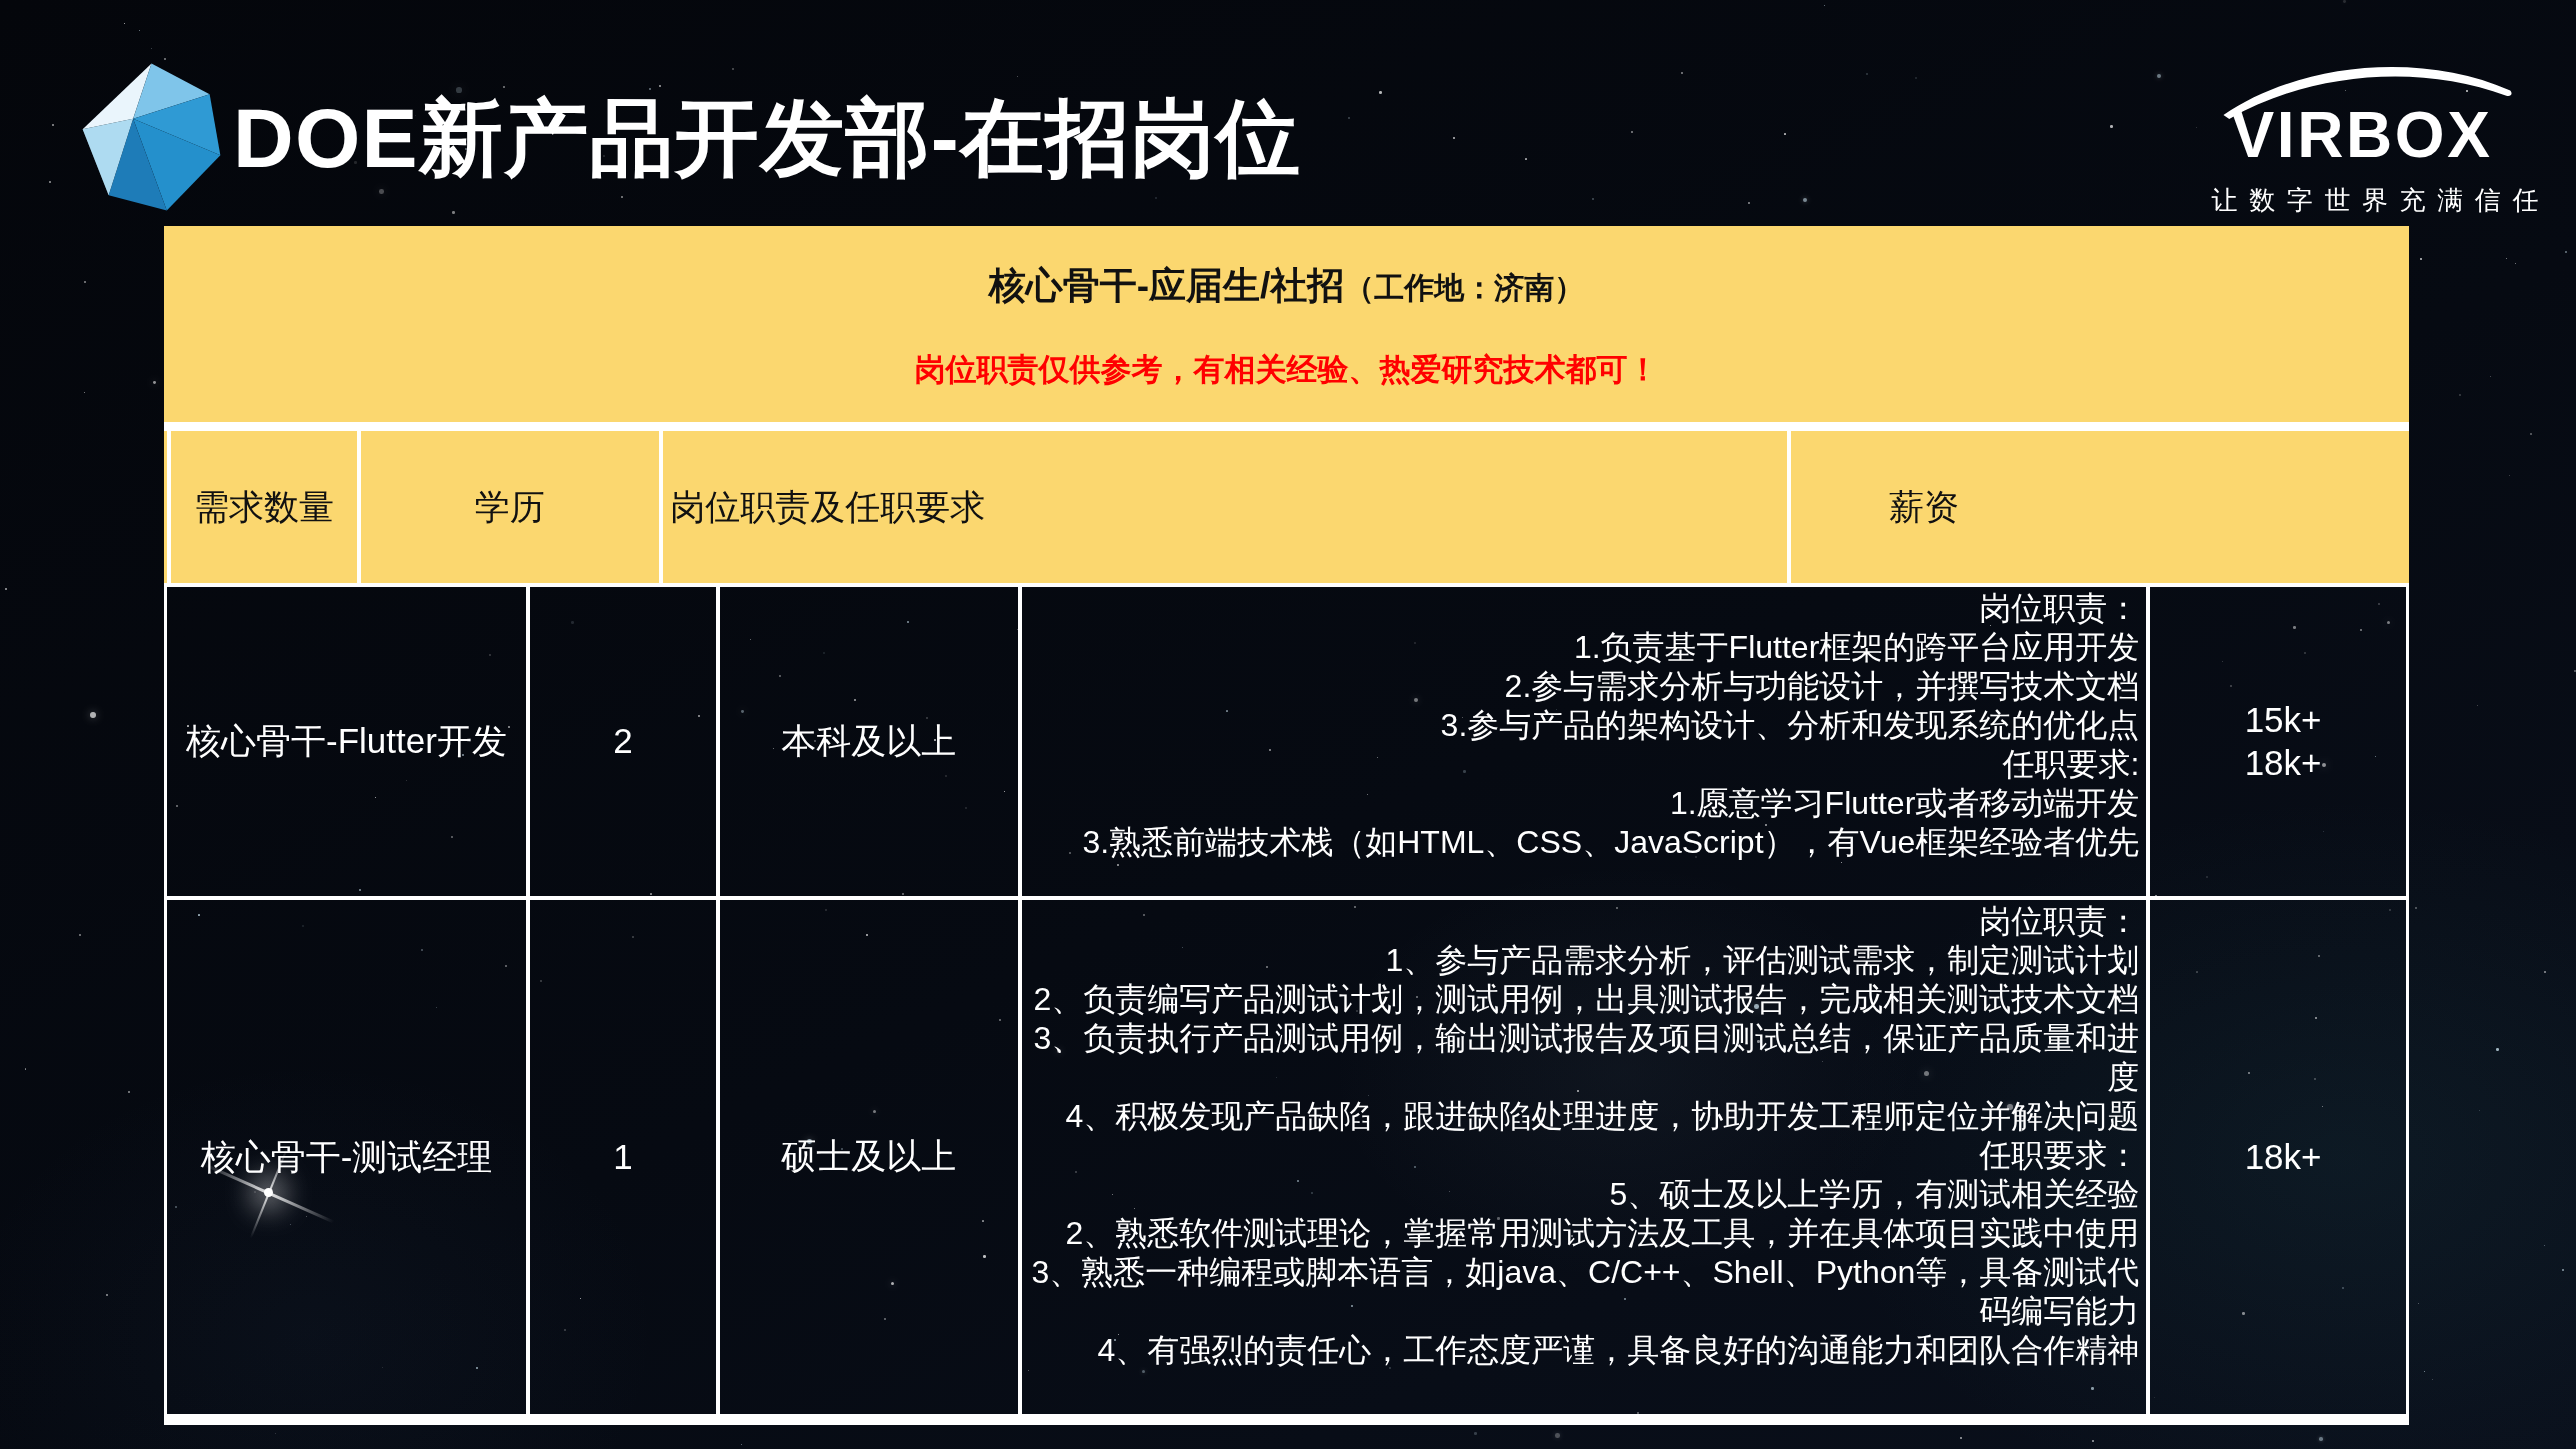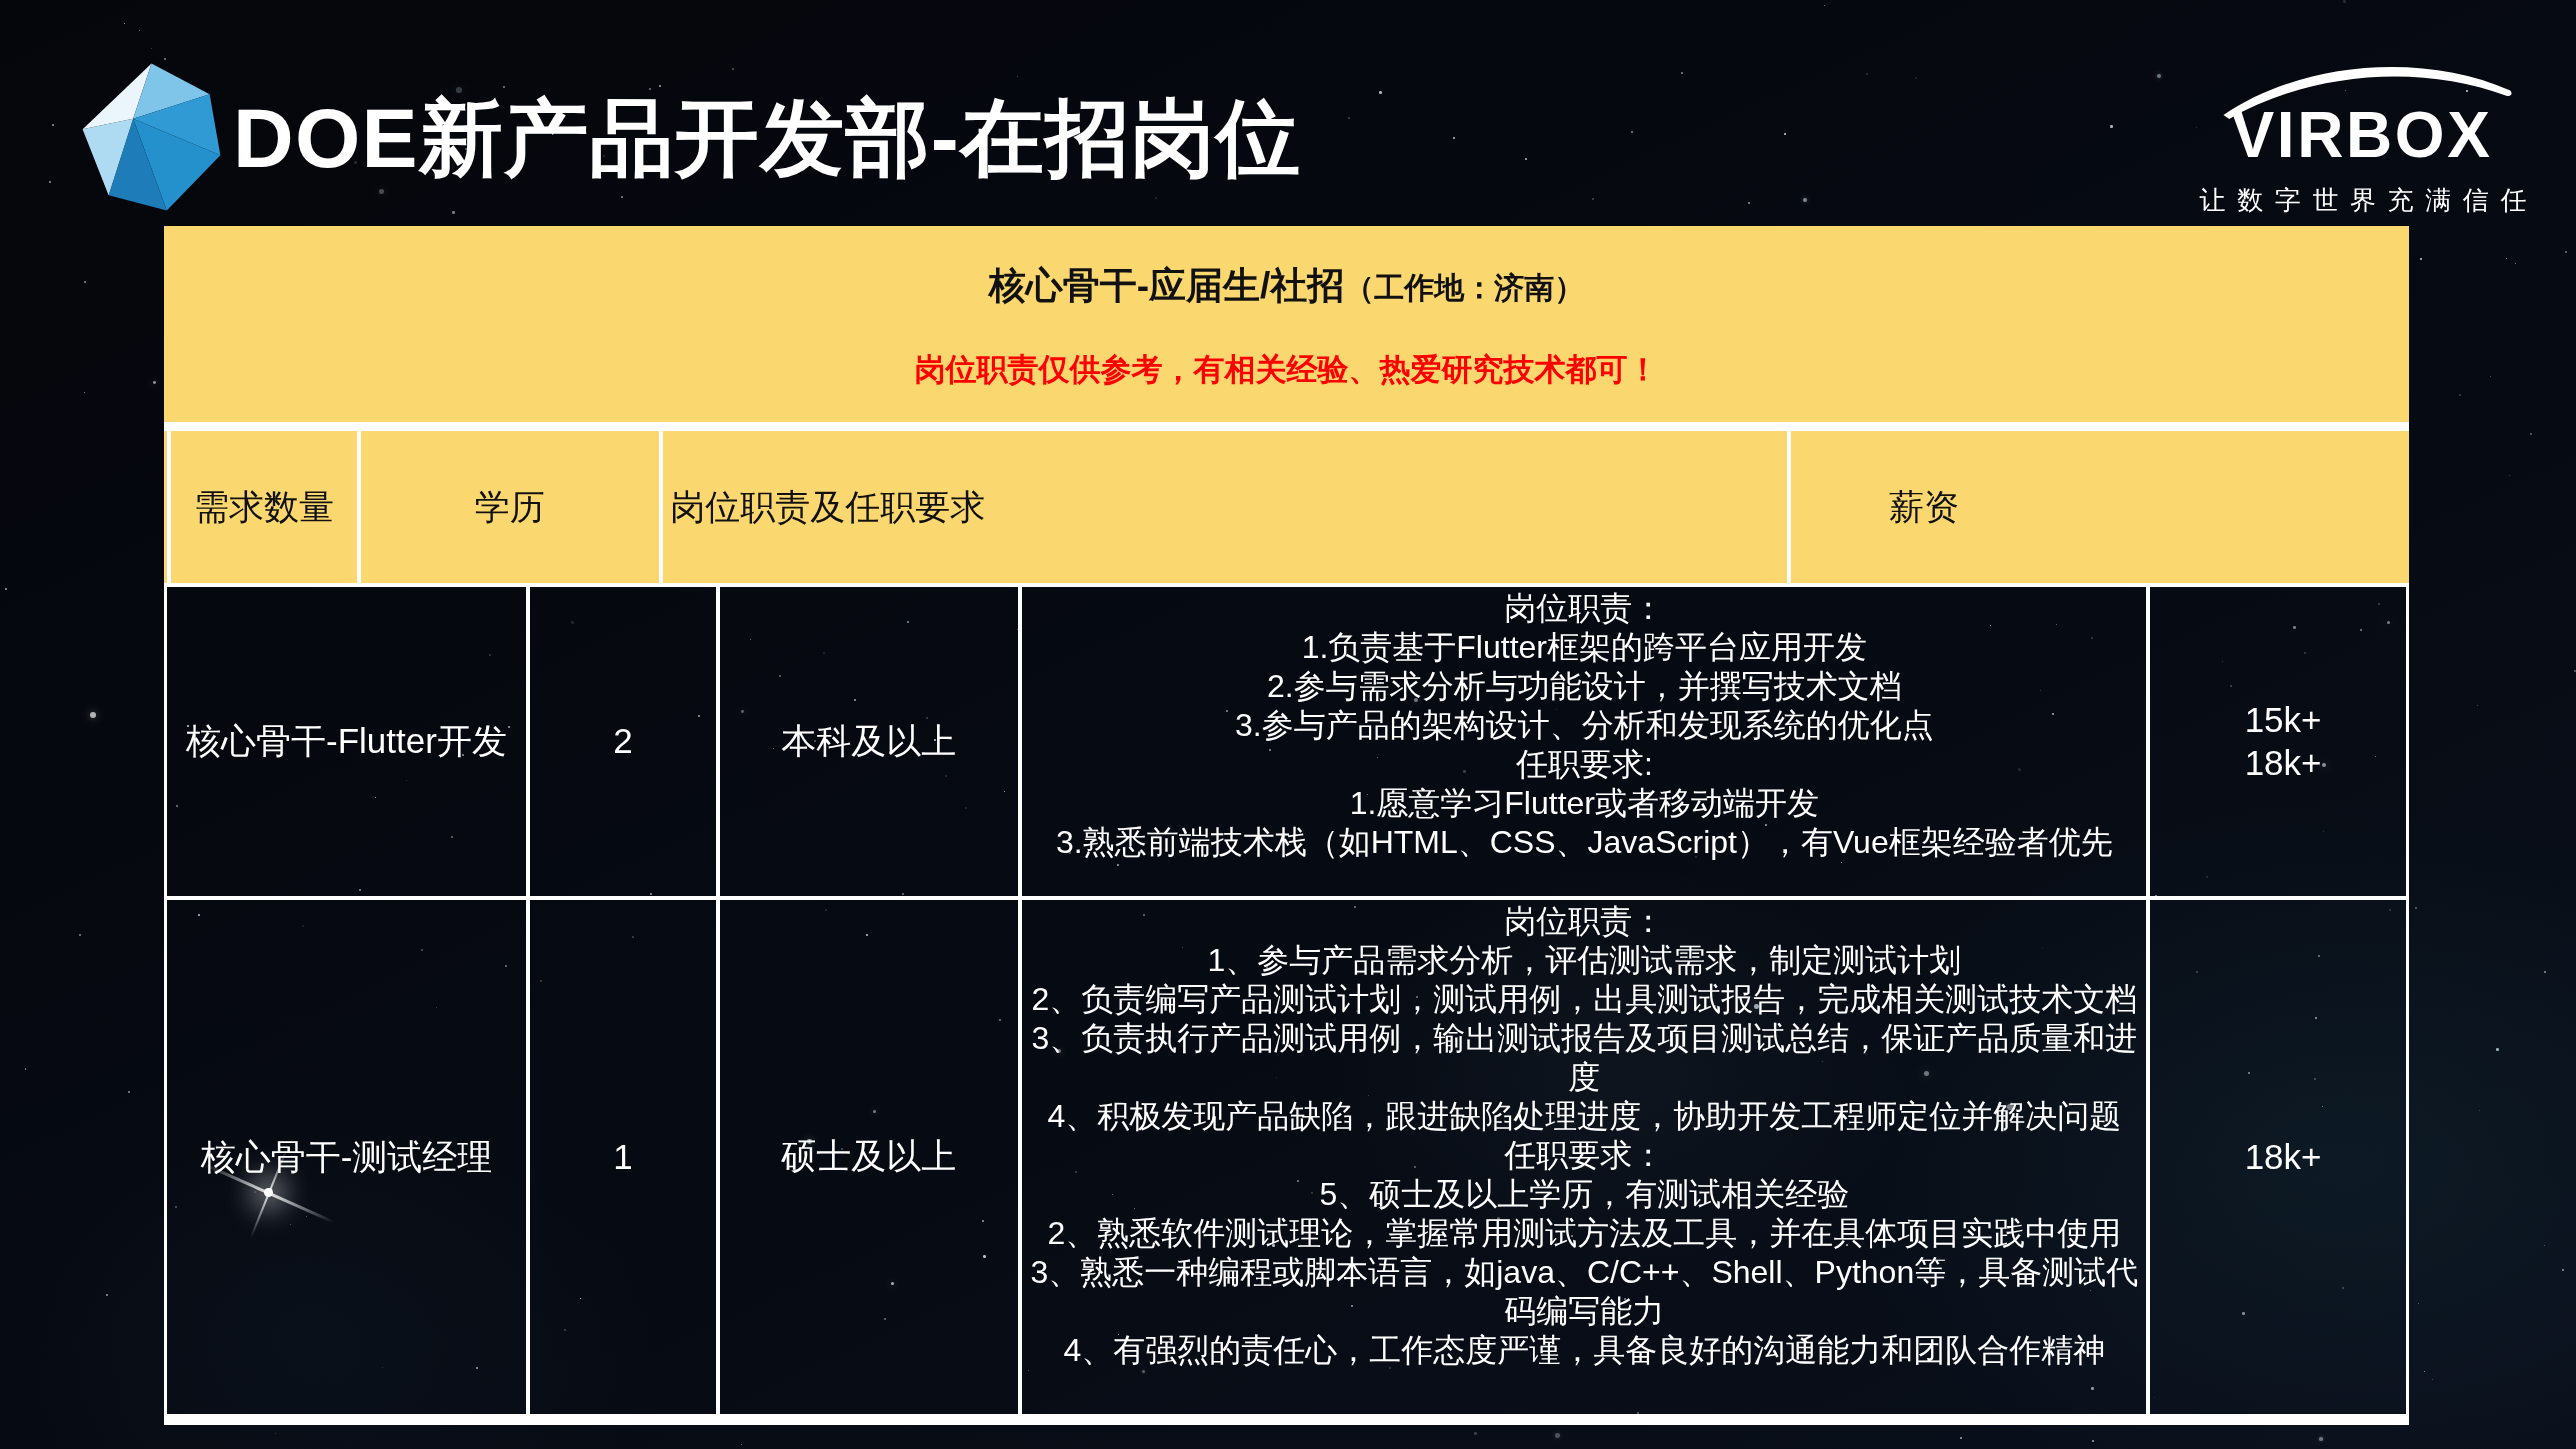--- a/index.html
+++ b/index.html
@@ -40,21 +40,21 @@
     position:absolute;left:233px;top:82px;
     font-size:84px;font-weight:600;letter-spacing:1.3px;color:#fff;white-space:nowrap;
   }
   .logo{position:absolute;left:2188px;top:57px;width:348px;height:148px;text-align:center;}
   .logo-swoosh{position:absolute;left:0;top:0;width:348px;height:62px;}
   .logo-word{
     position:absolute;left:0;top:46px;width:348px;
     font-size:64px;font-weight:800;letter-spacing:2.6px;color:#fff;line-height:64px;
   }
   .logo-tagline{
-    position:absolute;left:0;top:126px;width:348px;
+    position:absolute;left:12px;top:126px;width:348px;
     font-size:26px;font-weight:500;color:#fff;letter-spacing:11.6px;text-indent:11.6px;white-space:nowrap;
   }
 
   
   .jobs-table{position:absolute;left:164px;top:226px;width:2245px;}
   .t-top{
     width:100%;height:196px;background:var(--accent);color:#111;
     display:flex;flex-direction:column;align-items:center;justify-content:flex-start;
   }
   .t-top-title{margin-top:36px;font-size:37px;font-weight:700;color:#111;line-height:48px;white-space:nowrap;}
@@ -74,21 +74,21 @@
   .sep{width:3.9px;background:#fff;flex:none;}
   .c1{width:359px;flex:none;}
   .c2{width:186px;flex:none;}
   .c3{width:298px;flex:none;}
   .c4{width:1124px;flex:none;}
   .c5{width:223px;flex:none;margin-left:22px;}
   .cell.left{align-items:center;justify-content:flex-start;text-align:left;padding-left:7.7px;}
   .data-row .cell{font-size:35px;font-weight:400;color:#fff;}
   .data-row .c1{padding:0 6.4px;line-height:44px;}
   .data-row .details{
-    display:block;align-items:flex-start;text-align:center;
+    display:block;align-items:flex-start;text-align:right;
     padding:2.6px 6.4px 0 7.7px;font-size:32px;line-height:39px;font-weight:400;
   }
   .details .dline{display:block;}
   .salary-line{display:block;line-height:43px;}
   .c5.stack{flex-direction:column;}
 </style>
 </head>
 <body>
 
 <div class="slide">

